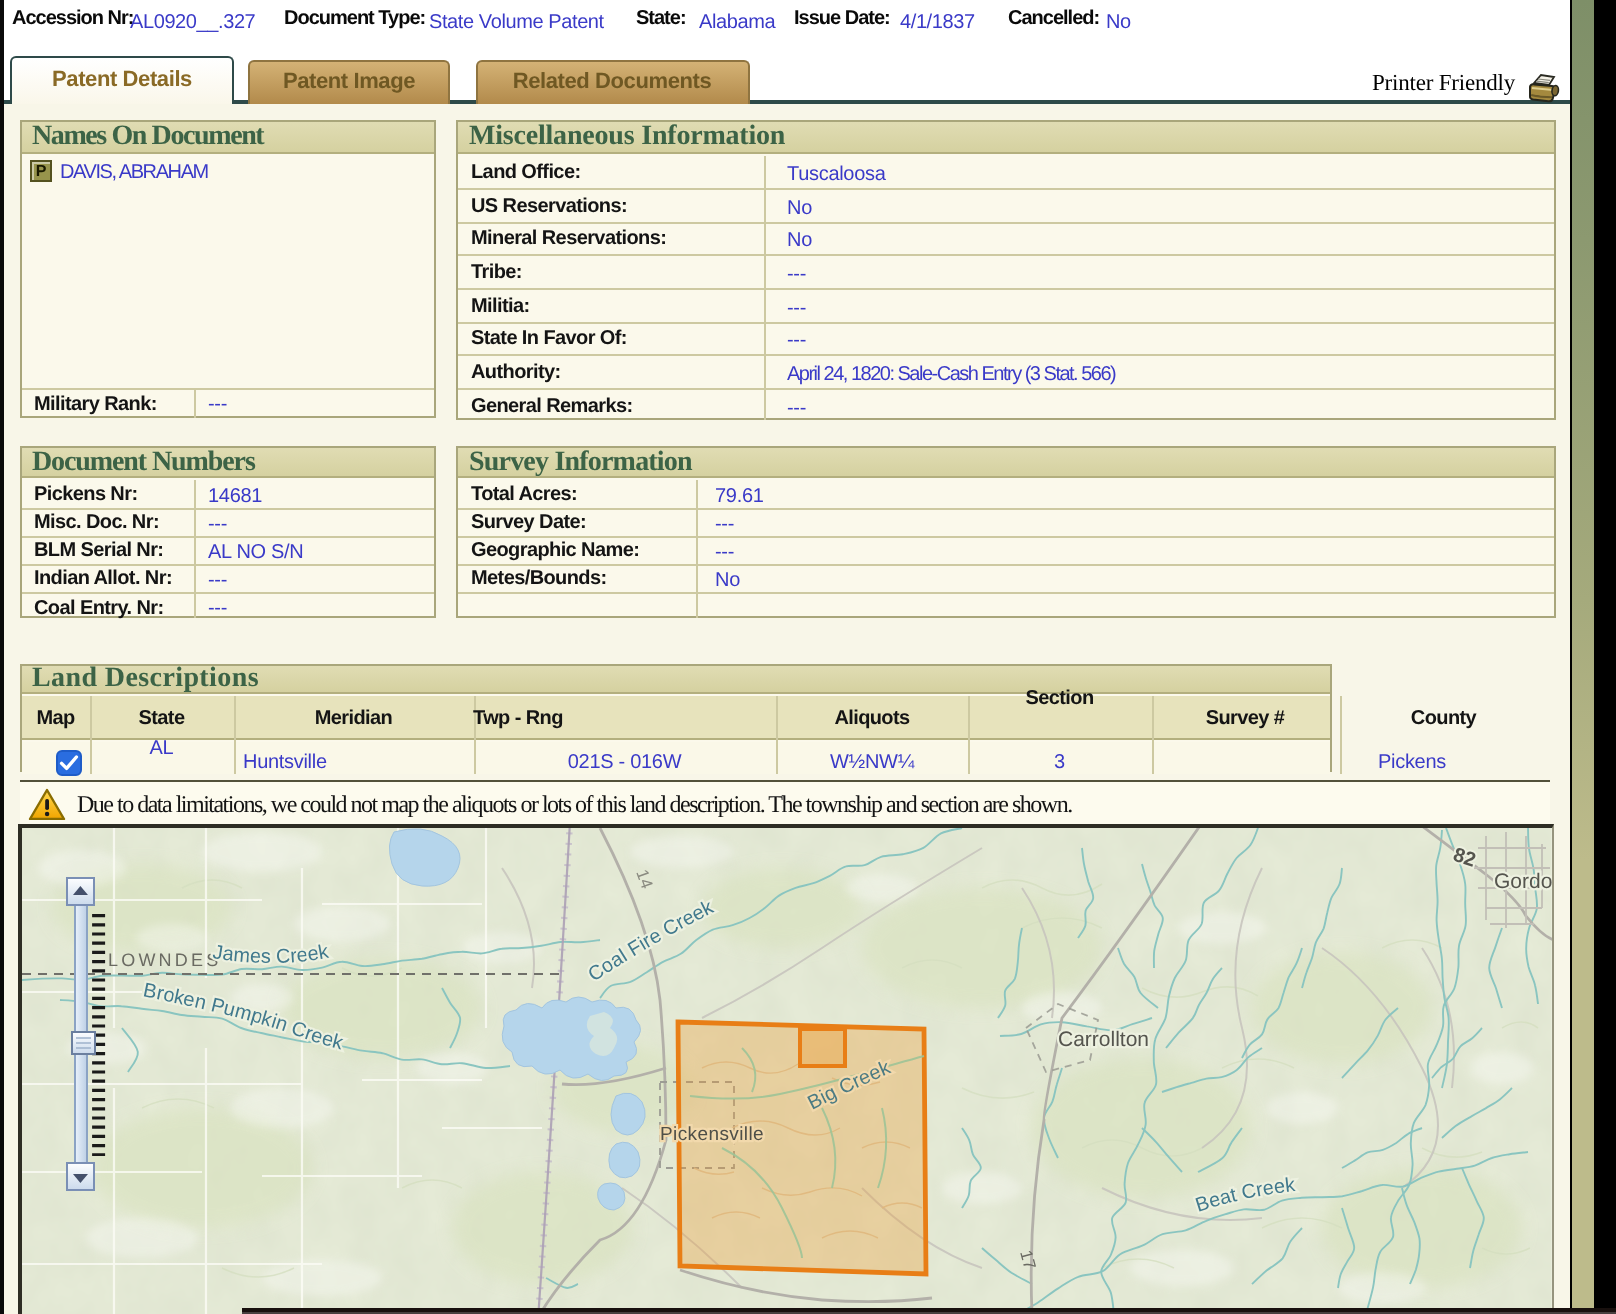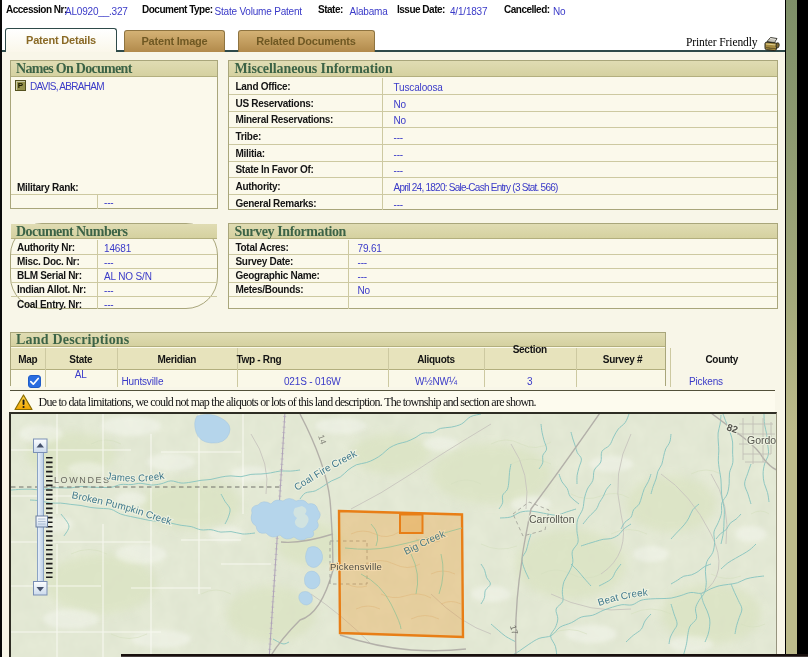--- a/index.html
+++ b/index.html
@@ -54,21 +54,21 @@
     <path d="M3.6 11.5 Q8 12.6 14 12.6" stroke="#6B5A28" stroke-width="1"></path>
     <ellipse cx="15.6" cy="9.3" rx="1.6" ry="2.6" fill="#7A6530" stroke="#26261c" stroke-width="0.8" transform="rotate(8 15.6 9.3)"></ellipse>
   </svg>
 
   <div class="box" style="left:8.5px; top:59.5px; width:208px; height:149.5px;">
     <div class="bhdr" style="height:16px; font-size:14px; letter-spacing:-0.7px; line-height:16px; padding-left:5px;">Names On Document</div>
     <div class="abs" style="left:4px; top:19.5px; width:11px; height:11px; background:#97944C; border:1px solid #54521F; box-shadow:inset 1px 1px 0 rgba(255,255,255,.5); font-size:8px; font-weight:bold; color:#1a1a00; text-align:center; line-height:9px;">P</div>
     <span class="val" style="left:19px; top:20px; font-size:10px; letter-spacing:-0.7px;">DAVIS, ABRAHAM</span>
     <div class="rline" style="top:133.5px;"></div>
     <div class="vsep" style="left:86px; top:133.5px; height:15px;"></div>
-    <span class="lbl" style="left:6px; top:121px;text-align:right;">Military Rank:</span>
+    <span class="lbl" style="left:6px; top:136px;text-align:right;">Military Rank:</span>
     <span class="val" style="left:93px; top:136.5px;">---</span>
   </div>
 
   <div class="box" style="left:226px; top:59.5px; width:550px; height:150.5px;">
     <div class="bhdr" style="height:16.5px; font-size:14px; letter-spacing:-0.1px; line-height:16px; padding-left:6px;">Miscellaneous Information</div>
     <div class="vsep" style="left:153px; top:17.5px; height:132px;"></div>
     <div class="rline" style="top:33.4px;"></div>
     <div class="rline" style="top:50.1px;"></div>
     <div class="rline" style="top:66.8px;"></div>
     <div class="rline" style="top:83.5px;"></div>
@@ -86,28 +86,28 @@
     <span class="lbl" style="left:7px; top:87.2px;">Militia:</span>
       <span class="val" style="left:165px; top:88.2px;">---</span>
     <span class="lbl" style="left:7px; top:103.9px;">State In Favor Of:</span>
       <span class="val" style="left:165px; top:104.9px;">---</span>
     <span class="lbl" style="left:7px; top:120.6px;">Authority:</span>
       <span class="val" style="left:165px; top:121.6px; letter-spacing:-0.75px;">April 24, 1820: Sale-Cash Entry (3 Stat. 566)</span>
     <span class="lbl" style="left:7px; top:137.3px;">General Remarks:</span>
       <span class="val" style="left:165px; top:138.3px;">---</span>
   </div>
 
-  <div class="box" style="left:8.5px; top:223.3px; width:208px; height:86px;border-radius:32px;">
+  <div class="box" style="left:8.5px; top:223.3px; width:208px; height:86px;">
     <div class="bhdr" style="height:15px; font-size:14px; letter-spacing:-0.55px; line-height:15px; padding-left:5px;">Document Numbers</div>
     <div class="vsep" style="left:86px; top:16px; height:69px;"></div>
     <div class="rline" style="top:29.9px;"></div>
     <div class="rline" style="top:44px;"></div>
     <div class="rline" style="top:58.1px;"></div>
     <div class="rline" style="top:72.2px;"></div>
-    <span class="lbl" style="left:6px; top:17.9px;">Authority Nr:</span>
+    <span class="lbl" style="left:6px; top:17.9px;">Pickens Nr:</span>
       <span class="val" style="left:93px; top:18.4px;">14681</span>
     <span class="lbl" style="left:6px; top:32px;">Misc. Doc. Nr:</span>
       <span class="val" style="left:93px; top:32.5px;">---</span>
     <span class="lbl" style="left:6px; top:46.1px;">BLM Serial Nr:</span>
       <span class="val" style="left:93px; top:46.6px;">AL NO S/N</span>
     <span class="lbl" style="left:6px; top:60.2px;">Indian Allot. Nr:</span>
       <span class="val" style="left:93px; top:60.7px;">---</span>
     <span class="lbl" style="left:6px; top:74.3px;">Coal Entry. Nr:</span>
       <span class="val" style="left:93px; top:74.8px;">---</span>
   </div>

